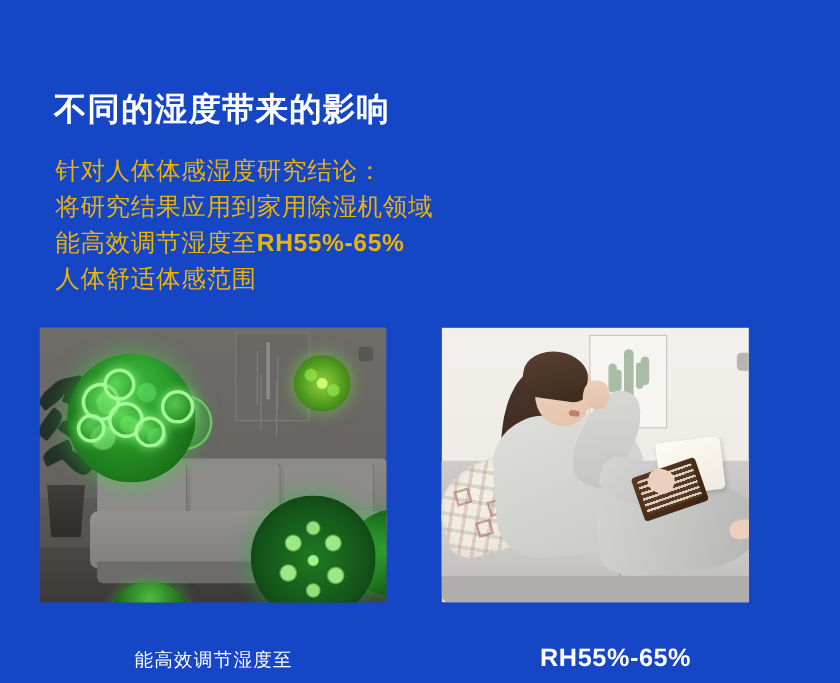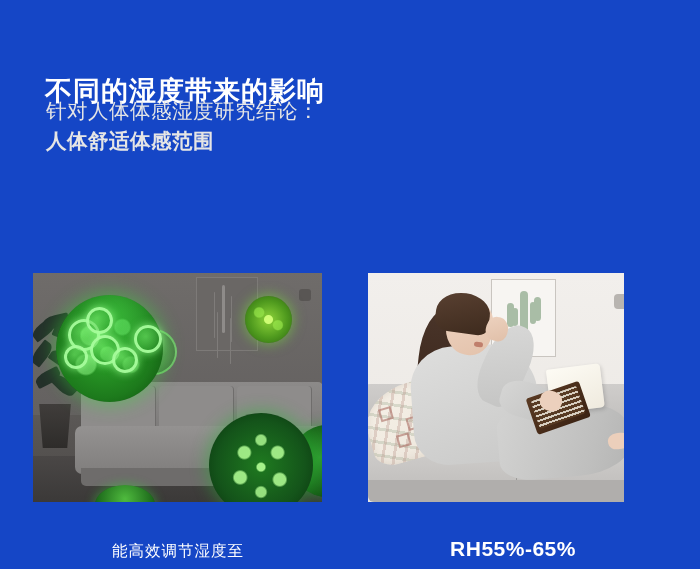--- a/index.html
+++ b/index.html
@@ -31,29 +31,29 @@
     font-weight: bold;
     color: #ffffff;
     letter-spacing: 1px;
     white-space: nowrap;
   }
 
   
   #bodycopy {
     position: absolute;
     left: 46px;
-    top: 60px;
-    color: #e5e5e5;
+    top: 92px;
+    color: #eab308;
     font-size: 20.5px;
     line-height: 30px;
     letter-spacing: 0.5px;
     white-space: nowrap;
   }
   .bodyline { display: block; }
-  .bodyline.bold { font-weight: bold; }
+  .bodyline.bold { font-weight: normal; }
   .inline-bold { font-weight: bold; }
 
   
   .photo {
     position: absolute;
     top: 237px;
     width: 289px;
     height: 229px;
     overflow: hidden;
   }
@@ -468,20 +468,22 @@
 </style>
 </head>
 <body>
 
 <div id="poster">
 
   <h1 id="headline">不同的湿度带来的影响</h1>
 
   <div id="bodycopy">
     <span class="bodyline">针对人体体感湿度研究结论：</span>
+    <span class="bodyline">将研究结果应用到家用除湿机领域</span>
+    <span class="bodyline"><span>能高效调节湿度至</span><span class="inline-bold">RH55%-65%</span></span>
     <span class="bodyline bold">人体舒适体感范围</span>
   </div>
 
   <div class="photo" id="photo-left">
     <div class="room-dark">
       <div class="wall-dark"></div>
       <div class="floor-dark"></div>
       <div class="art-dark"></div>
       <div class="knob-dark"></div>
 

